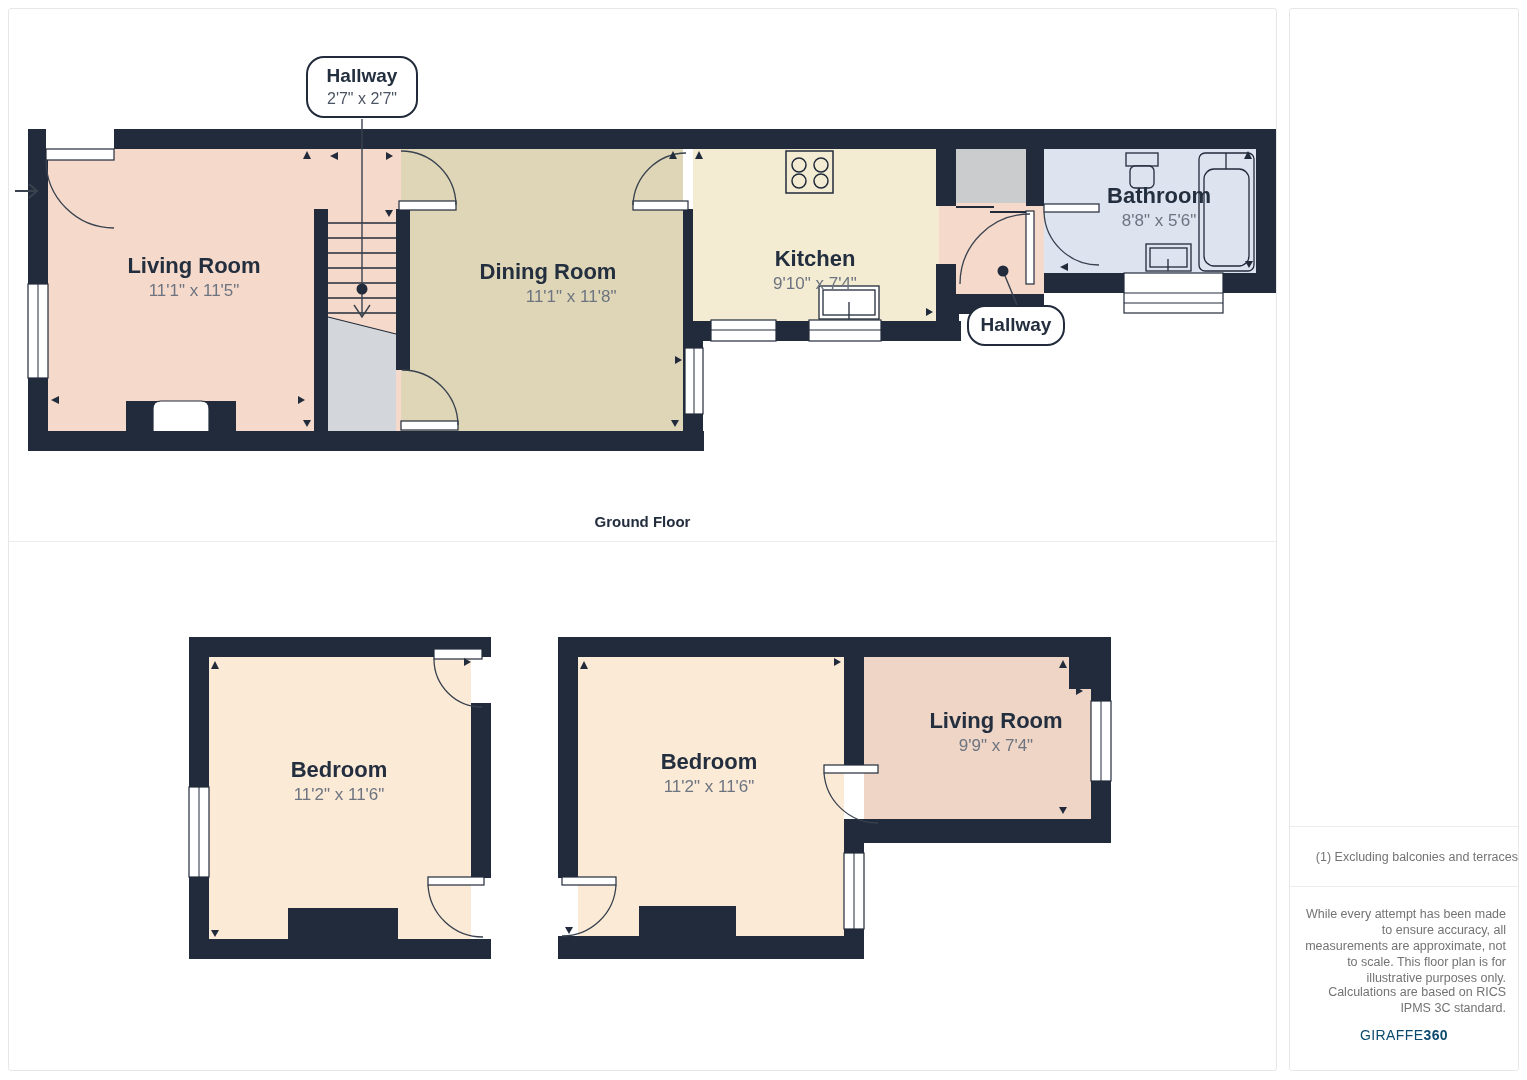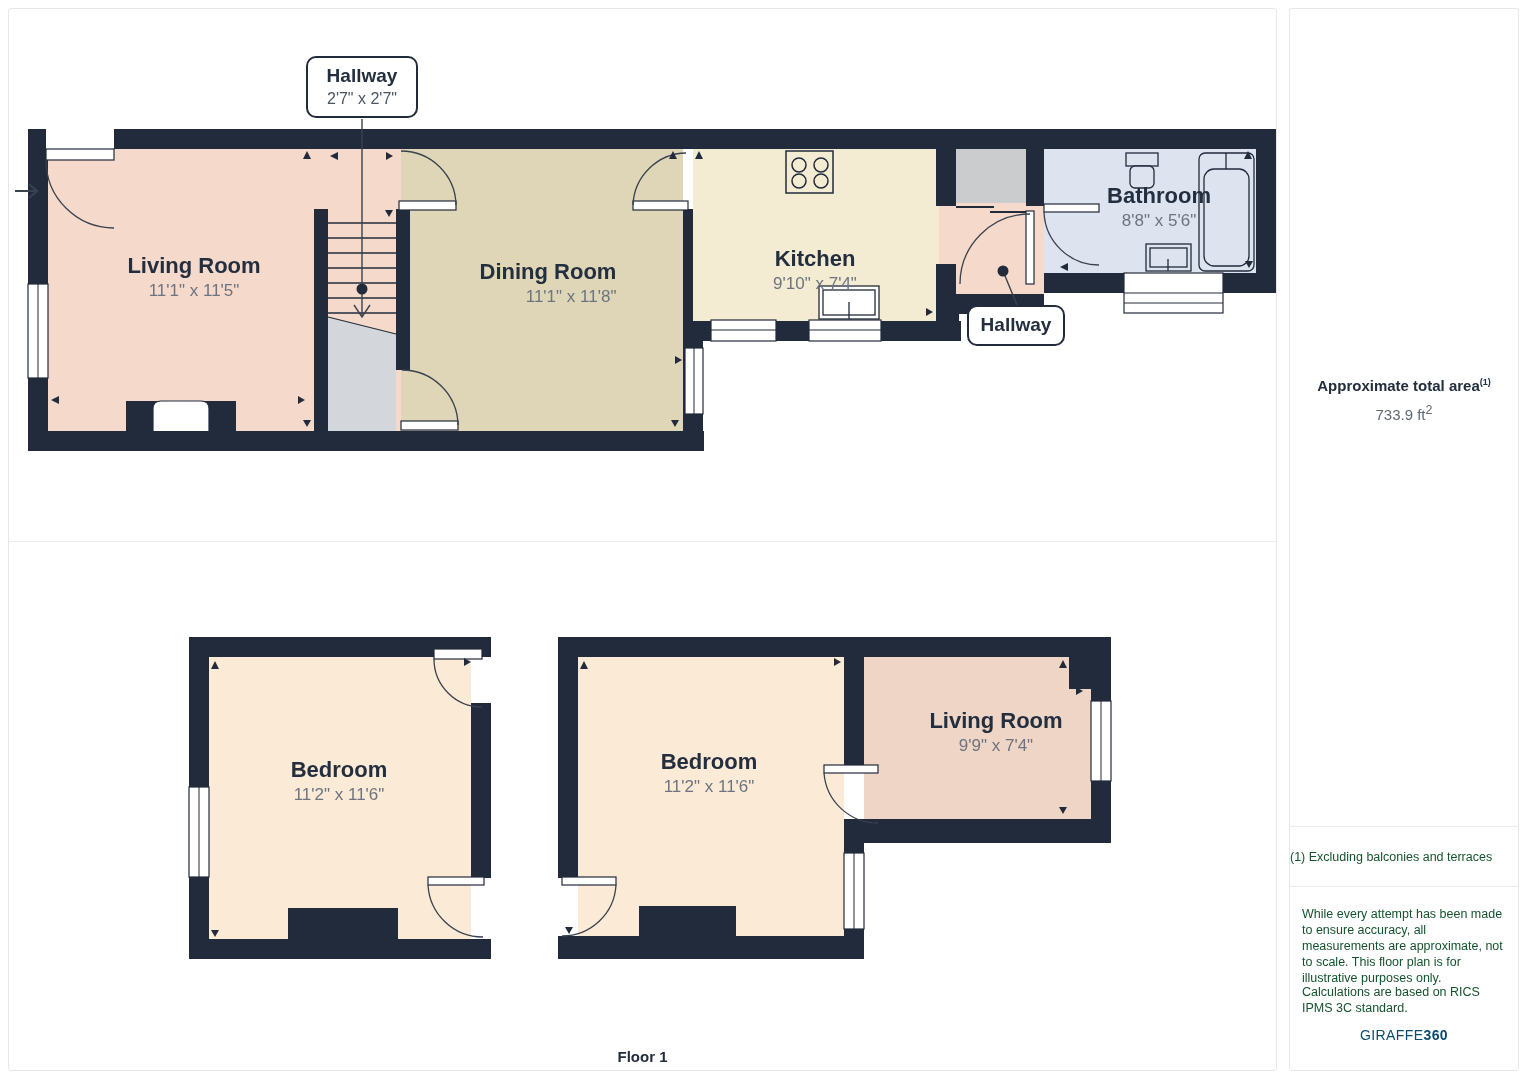--- a/index.html
+++ b/index.html
@@ -7,31 +7,31 @@
   .panel{position:absolute;background:#fff;border:1px solid #e7e7e7;border-radius:3px;box-sizing:border-box;}
   .main-panel{left:8px;top:8px;width:1269px;height:1063px;}
   .sidebar{left:1289px;top:8px;width:230px;height:1063px;}
   .floor-section{position:relative;width:100%;box-sizing:border-box;}
   .gf{height:533px;border-bottom:1px solid #ececec;}
   .f1{height:528px;}
   .floor-section svg{position:absolute;left:0;top:0;}
   .room-label{position:absolute;transform:translateX(-50%);text-align:center;white-space:nowrap;pointer-events:none;}
   .room-name{font-size:22px;font-weight:bold;color:#232e3f;line-height:26px;}
   .room-dims{font-size:17px;color:#6d7480;line-height:24px;}
-  .callout{position:absolute;background:#fff;border:2px solid #222b3b;border-radius:10px;text-align:center;box-sizing:border-box;padding:6px 10px 7px;}
+  .callout{position:absolute;background:#fff;border:2px solid #222b3b;border-radius:18px;text-align:center;box-sizing:border-box;padding:6px 10px 7px;}
   .callout .room-name{font-size:19px;line-height:24px;}
   .callout .room-dims{font-size:16px;color:#4a5462;line-height:21px;}
   .floor-label{position:absolute;left:0;right:0;text-align:center;font-size:15px;font-weight:bold;color:#222d3d;}
   
   .area-block{position:absolute;top:368px;left:0;right:0;text-align:center;}
   .area-title{font-size:15px;font-weight:bold;color:#222d3d;}
   .area-title sup{font-size:9px;}
   .area-value{margin-top:9px;font-size:15px;color:#5e6874;}
   .sb-divider{position:absolute;left:0;right:0;border-top:1px solid #ececec;}
-  .sb-note{position:absolute;left:0;right:0;text-align:left;font-size:12.5px;color:#14532d;line-height:16px;}
+  .sb-note{position:absolute;left:0;right:0;text-align:right;font-size:12.5px;color:#737373;line-height:16px;}
   .sb-par{padding:0 12px;}
   .brand{position:absolute;top:1018px;left:0;right:0;text-align:center;font-size:14px;color:#0c4a6e;letter-spacing:.4px;}
   .brand .b{font-weight:bold;}
 </style>
 </head>
 <body>
 
 <div class="page">
 
   <div class="panel main-panel">
@@ -201,20 +201,21 @@
       </div>
 
       <div class="callout" style="left:297px;top:47px;width:112px;">
         <div class="room-name">Hallway</div>
         <div class="room-dims">2'7" x 2'7"</div>
       </div>
       <div class="callout" style="left:958px;top:296px;width:98px;">
         <div class="room-name">Hallway</div>
       </div>
 
+      <div class="floor-label" style="top:504px;">Ground Floor</div>
     </div>
 
     <div class="floor-section f1">
       <svg width="1269" height="528" viewBox="8 541 1269 528">
 
         <g>
           <rect x="208" y="656" width="262" height="282" fill="#fbead6"></rect>
           <rect x="577" y="656" width="266" height="279" fill="#fbead6"></rect>
           <rect x="863" y="656" width="227" height="162" fill="#eed5c6"></rect>
         </g>
@@ -282,33 +283,24 @@
       </div>
       <div class="room-label" style="left:700px;top:207px;">
         <div class="room-name">Bedroom</div>
         <div class="room-dims">11'2" x 11'6"</div>
       </div>
       <div class="room-label" style="left:987px;top:166px;">
         <div class="room-name">Living Room</div>
         <div class="room-dims">9'9" x 7'4"</div>
       </div>
 
-      <div class="floor-label" style="top:506px;">Floor 1</div>
     </div>
   </div>
 
   <aside class="panel sidebar">
-    <div class="area-block">
-      <div class="area-title">
-        <span>Approximate total area</span><sup>(1)</sup>
-      </div>
-      <div class="area-value">
-        <span>733.9 ft</span><sup>2</sup>
-      </div>
-    </div>
     <div class="sb-divider" style="top:817px;"></div>
     <div class="sb-note" style="top:840px;">(1) Excluding balconies and terraces</div>
     <div class="sb-divider" style="top:877px;"></div>
     <div class="sb-note sb-par" style="top:897px;">While every attempt has been made to ensure accuracy, all measurements are approximate, not to scale. This floor plan is for illustrative purposes only.</div>
     <div class="sb-note sb-par" style="top:975px;">Calculations are based on RICS IPMS 3C standard.</div>
     <div class="brand">
       <span>GIRAFFE</span><span class="b">360</span>
     </div>
   </aside>
 

